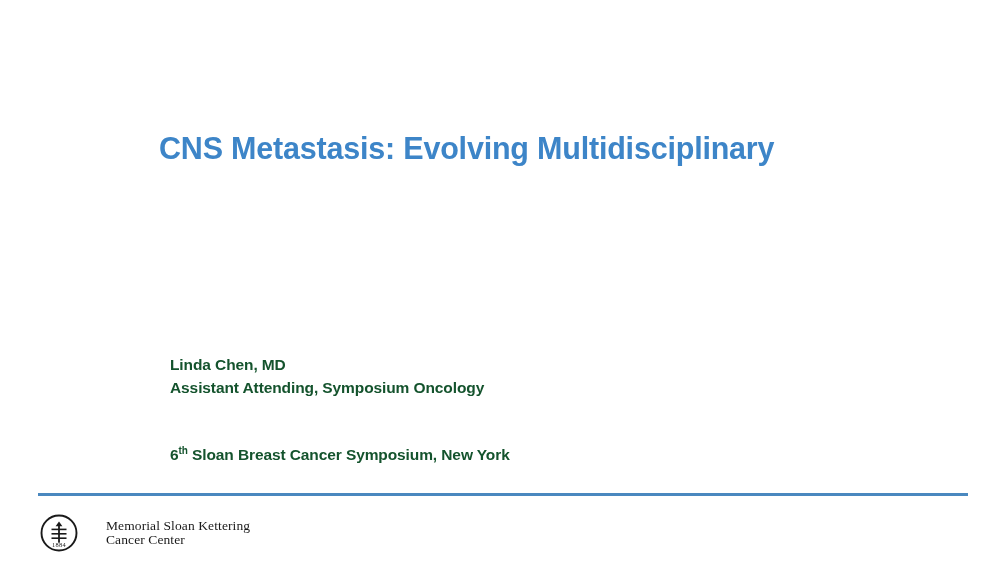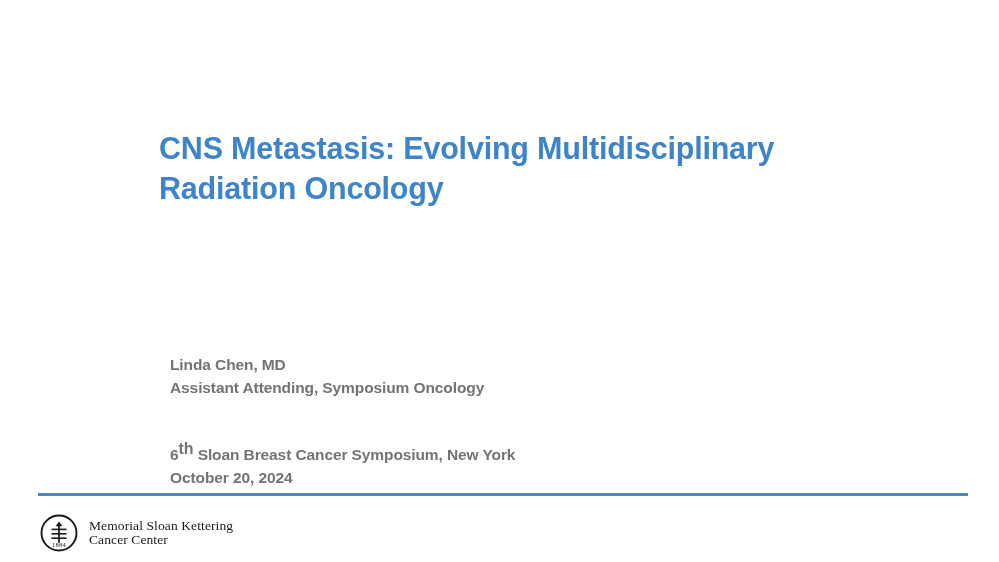--- a/index.html
+++ b/index.html
@@ -35,35 +35,35 @@
   }
 
   
   .presenter-block {
     position: absolute;
     left: 170px;
     top: 353px;
     width: 640px;
   }
   .body-line {
-    color: #737373;
+    color: #14532d;
     font-size: 15.5px;
     font-weight: bold;
     line-height: 23.2px;
     letter-spacing: -0.1px;
     white-space: nowrap;
   }
   .event-block {
     position: absolute;
     left: 170px;
     top: 443px;
     width: 640px;
   }
   .body-line sup {
-    font-size: 16px;
+    font-size: 10px;
     vertical-align: super;
     line-height: 0;
   }
 
   
   .divider {
     position: absolute;
     left: 38px;
     top: 493px;
     width: 930px;
@@ -78,47 +78,45 @@
     top: 512px;
     display: flex;
     align-items: center;
   }
   .logo-emblem {
     width: 42px;
     height: 42px;
     flex: 0 0 auto;
   }
   .logo-wordmark {
-    margin-left: 9px;
+    margin-left: 26px;
     font-family: "Liberation Serif", serif;
     color: #1a1a1a;
     font-size: 13.5px;
     line-height: 14.5px;
     letter-spacing: 0.1px;
     white-space: nowrap;
   }
 </style>
 </head>
 <body>
 
 <div class="slide">
 
   <div class="title-block">
     <div class="title-line">CNS Metastasis: Evolving Multidisciplinary</div>
-    <div class="title-line">Radiation Oncology</div>
   </div>
 
   <div class="presenter-block">
     <div class="body-line">Linda Chen, MD</div>
     <div class="body-line">Assistant Attending, Symposium Oncology</div>
   </div>
 
   <div class="event-block">
     <div class="body-line"><span>6</span><sup>th</sup><span> Sloan Breast Cancer Symposium, New York</span></div>
-    <div class="body-line">October 20, 2024</div>
   </div>
 
   <div class="divider"></div>
 
   <div class="footer-logo">
     <svg class="logo-emblem" viewBox="0 0 42 42">
       <circle cx="21" cy="21" r="17.5" fill="none" stroke="#1a1a1a" stroke-width="1.9"></circle>
       <path d="M21 9.5 L17.6 14.2 L24.4 14.2 Z" fill="#1a1a1a"></path>
       <rect x="20.1" y="13.2" width="1.8" height="17.5" fill="#1a1a1a"></rect>
       <rect x="13.5" y="16.6" width="15" height="1.6" fill="#1a1a1a"></rect>

